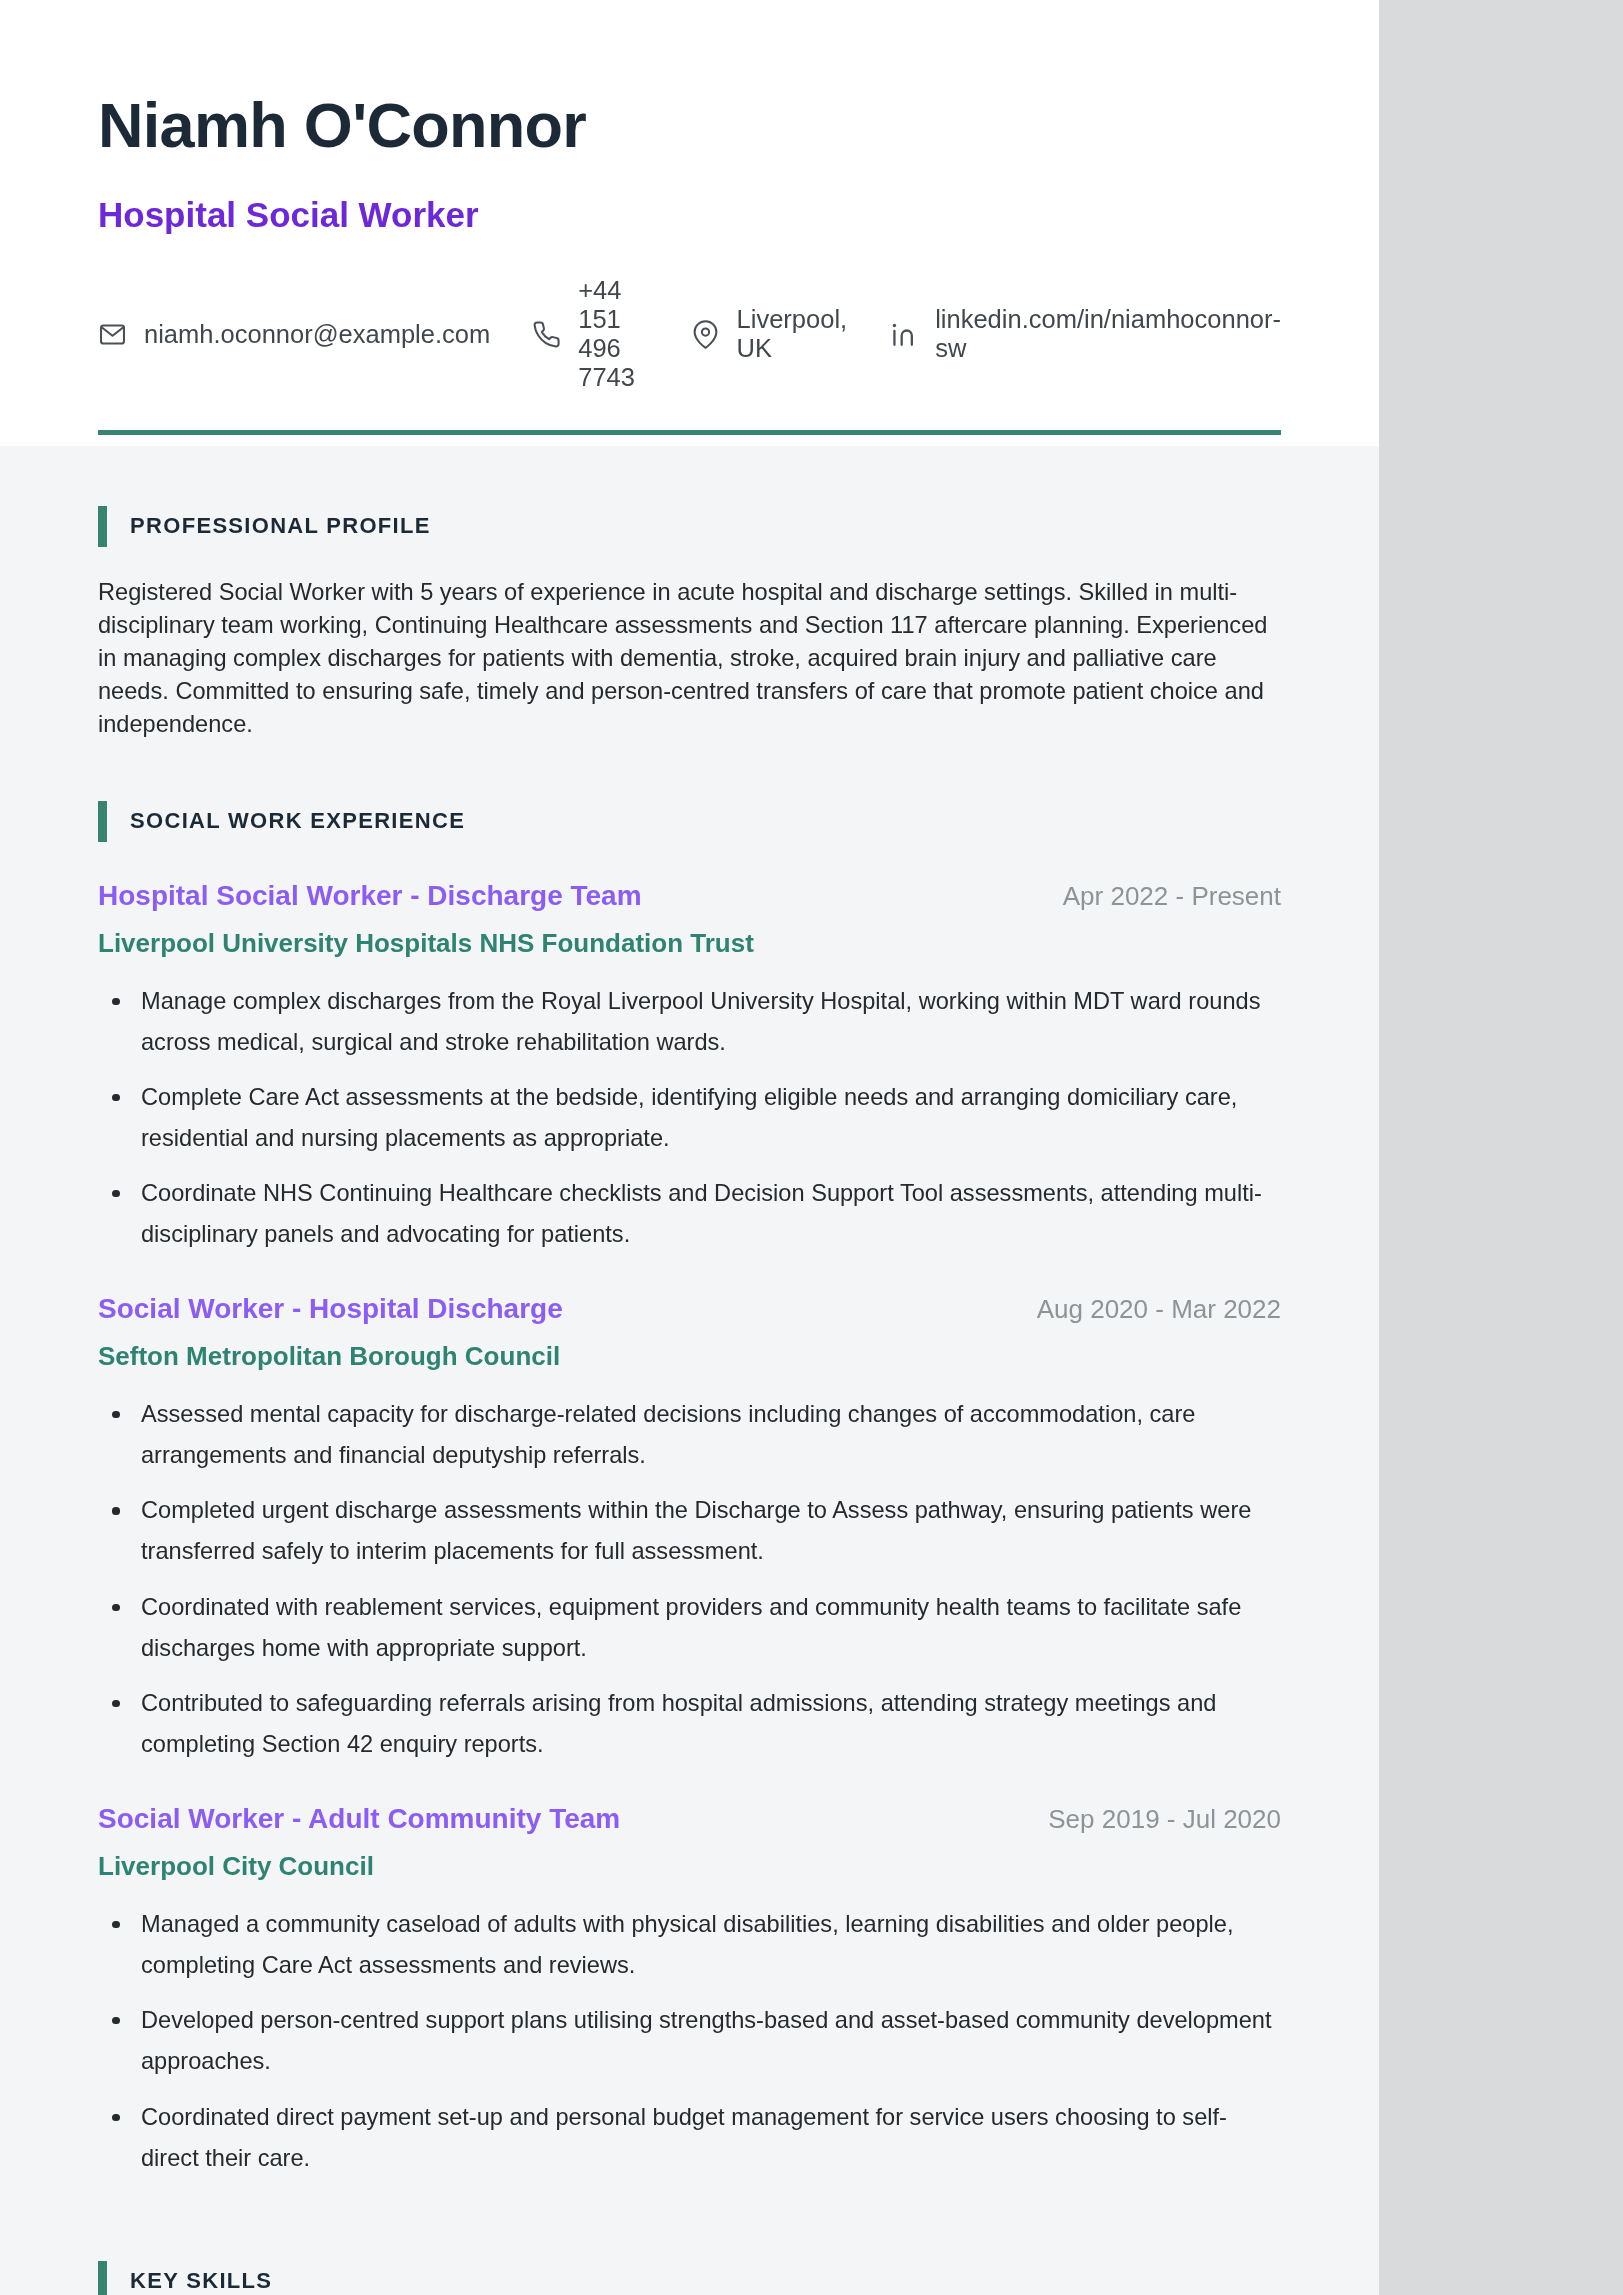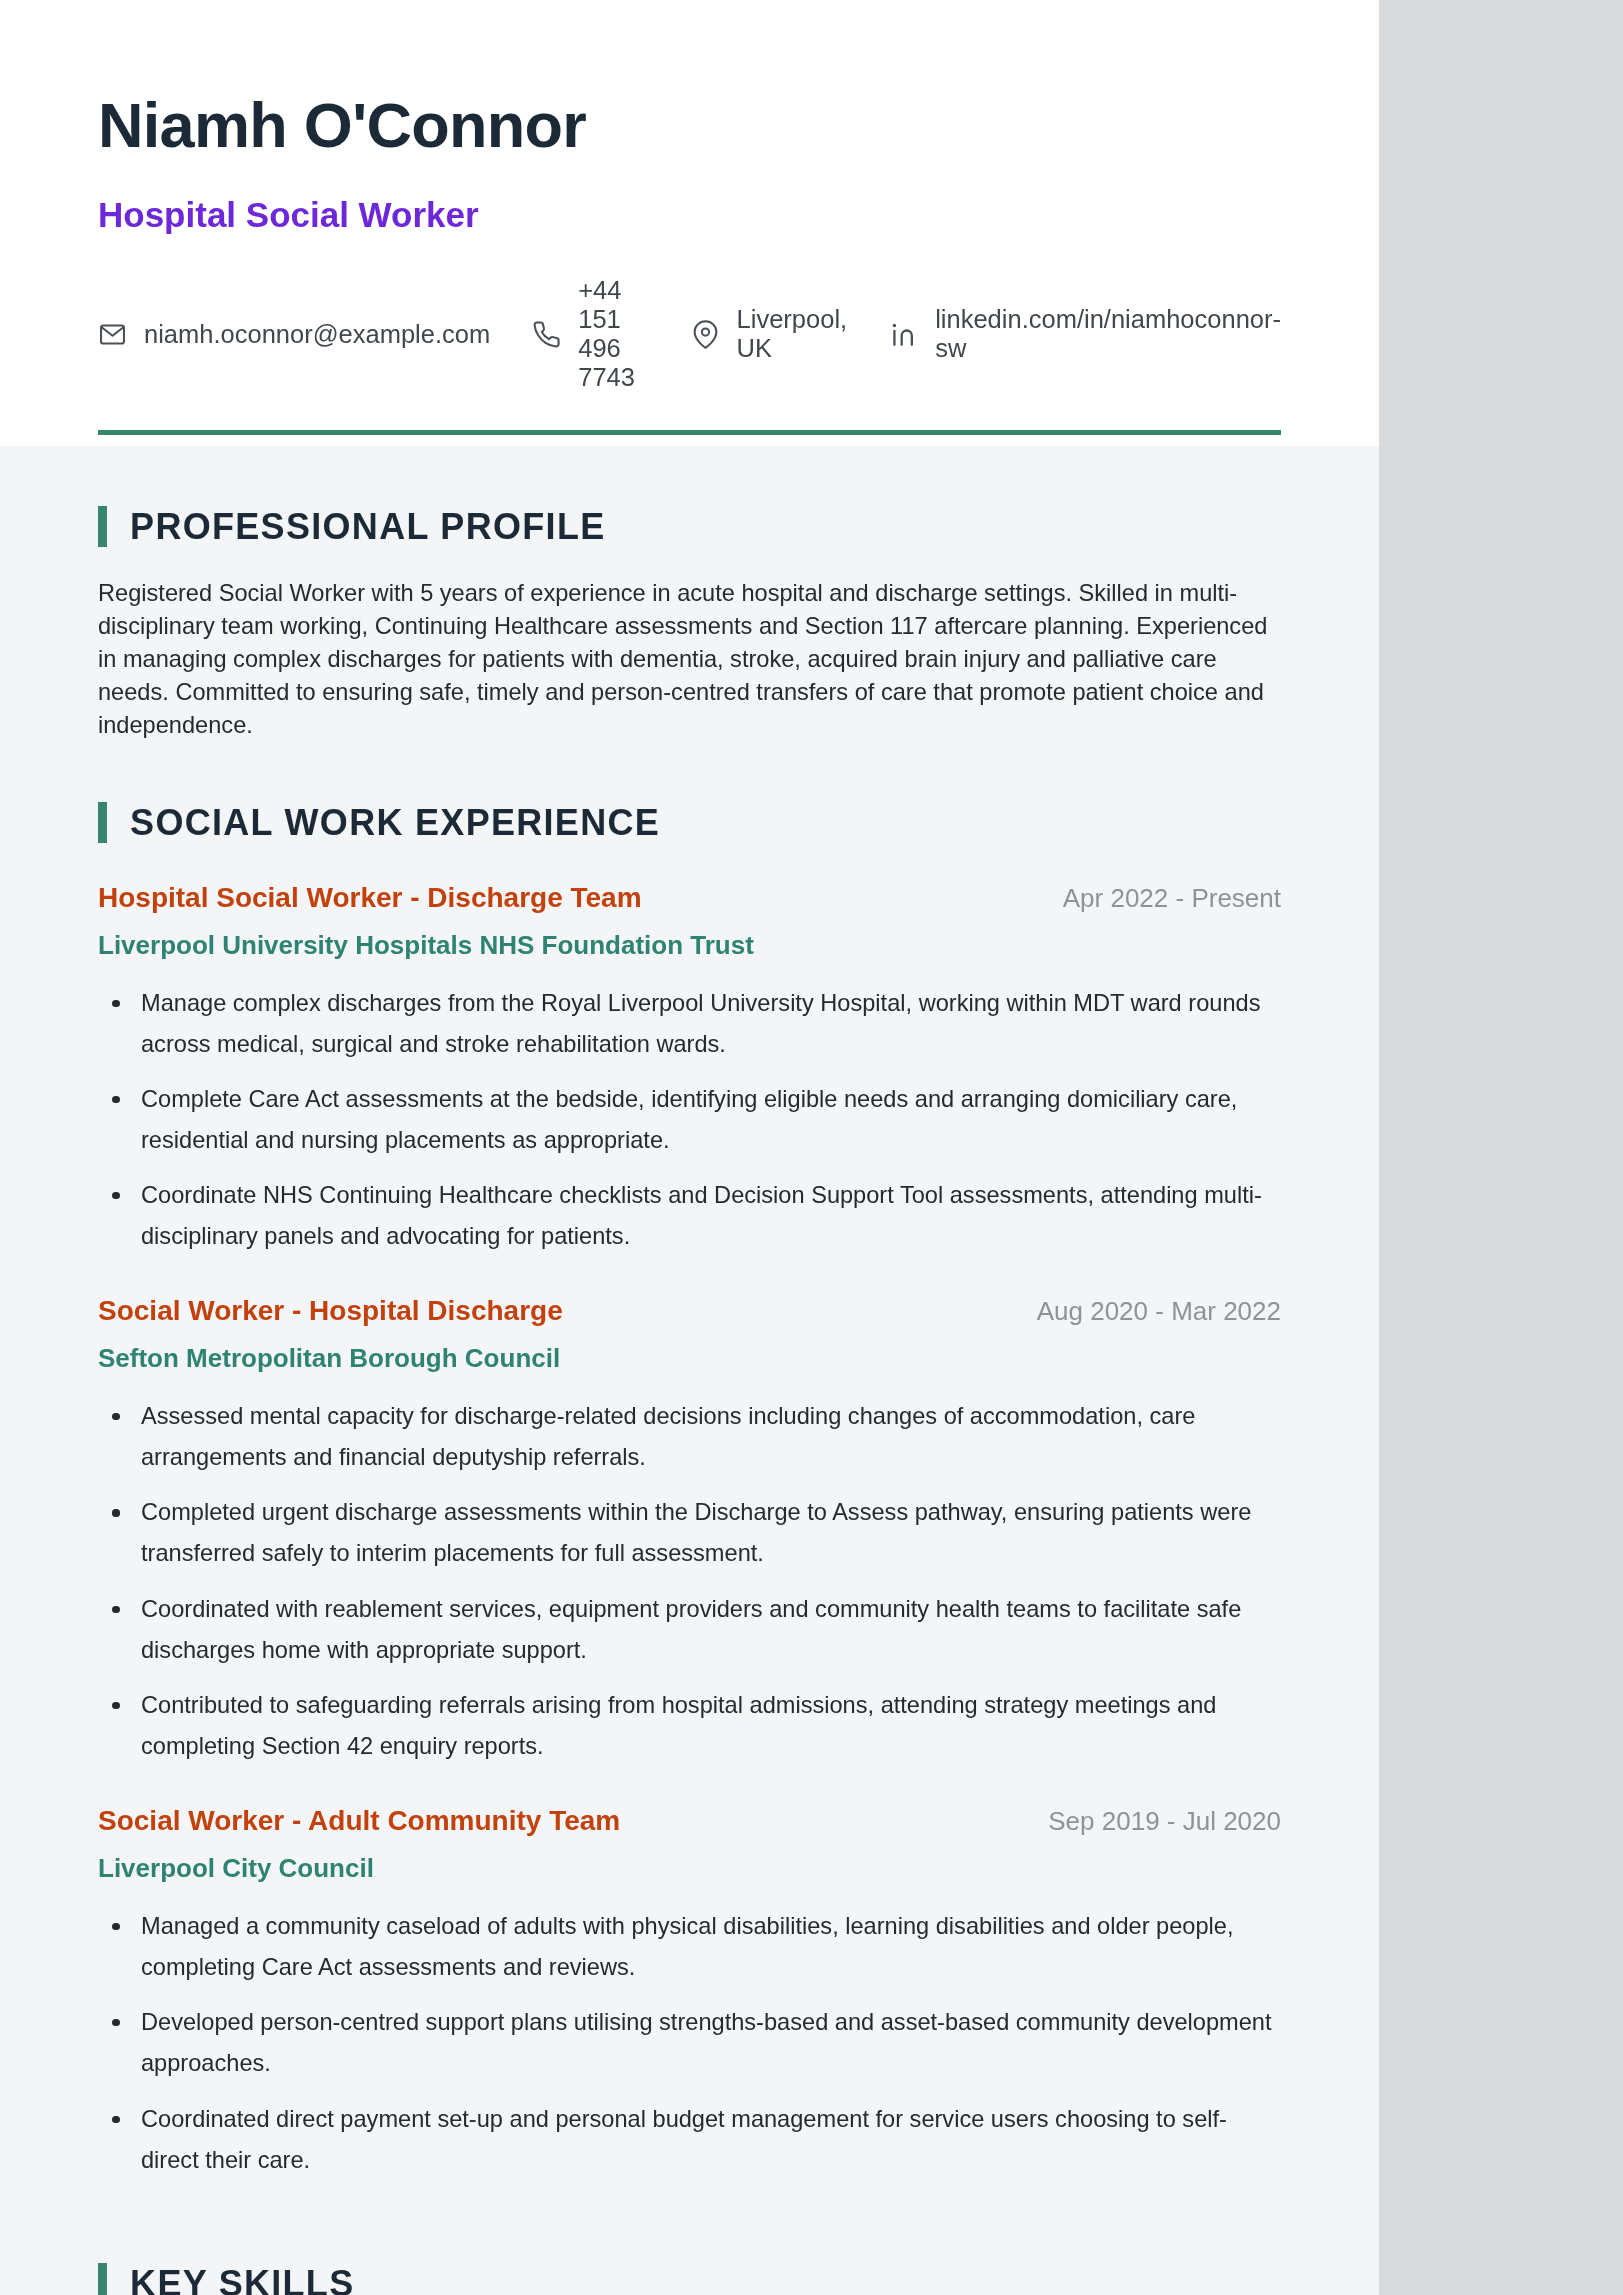--- a/index.html
+++ b/index.html
@@ -44,21 +44,21 @@
     height:5.2px;
     background:#37846f;
     margin-top:38px;
   }
   
   .main{padding:0 98px 0 98px;}
   .sec-head{display:flex;align-items:center;gap:23.6px;}
   .sec-bar{width:8.5px;height:41px;background:#37846f;flex:0 0 auto;}
   .sec-title{
     margin:0;
-    font-size:36px;
+    font-size:22px;
     font-weight:800;
     letter-spacing:1.3px;
     color:#1c2a38;
   }
   .profile-section{margin-top:60px;}
   .profile-text{
     margin:29px 0 0 0;
     font-size:23.6px;
     line-height:33px;
     color:#26292d;
@@ -68,21 +68,21 @@
   .job{margin-top:38px;}
   .job-title-row{
     display:flex;
     justify-content:space-between;
     align-items:baseline;
   }
   .job-title{
     margin:0;
     font-size:28px;
     font-weight:700;
-    color:#c2410c;
+    color:#8b5cf6;
   }
   .job-dates{
     font-size:26px;
     color:#8e9399;
     white-space:nowrap;
   }
   .job-company{
     margin-top:15.7px;
     font-size:26px;
     font-weight:700;

